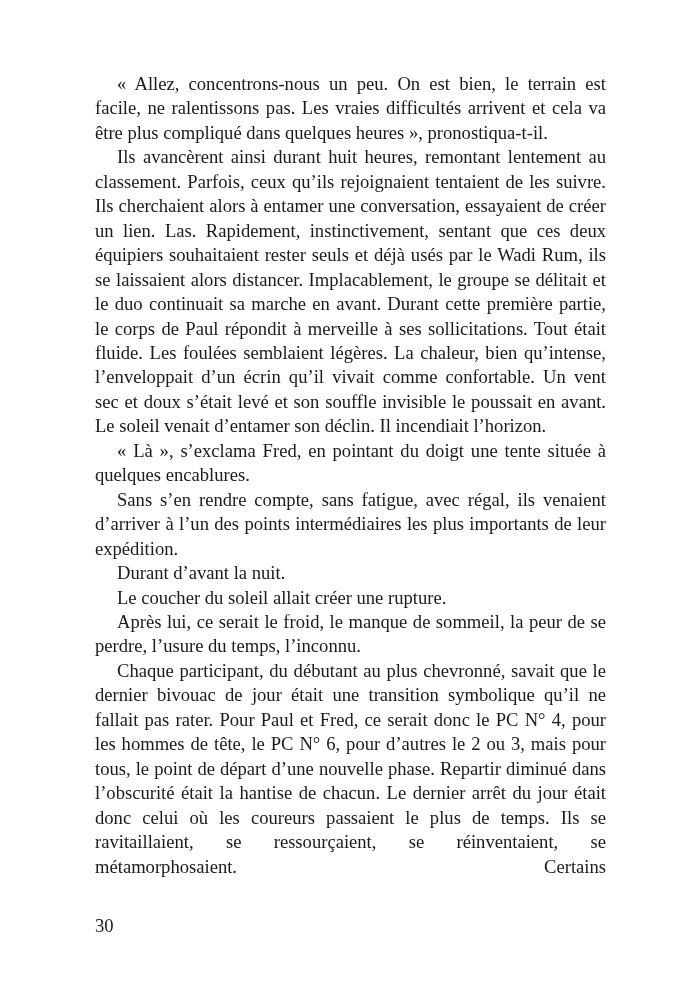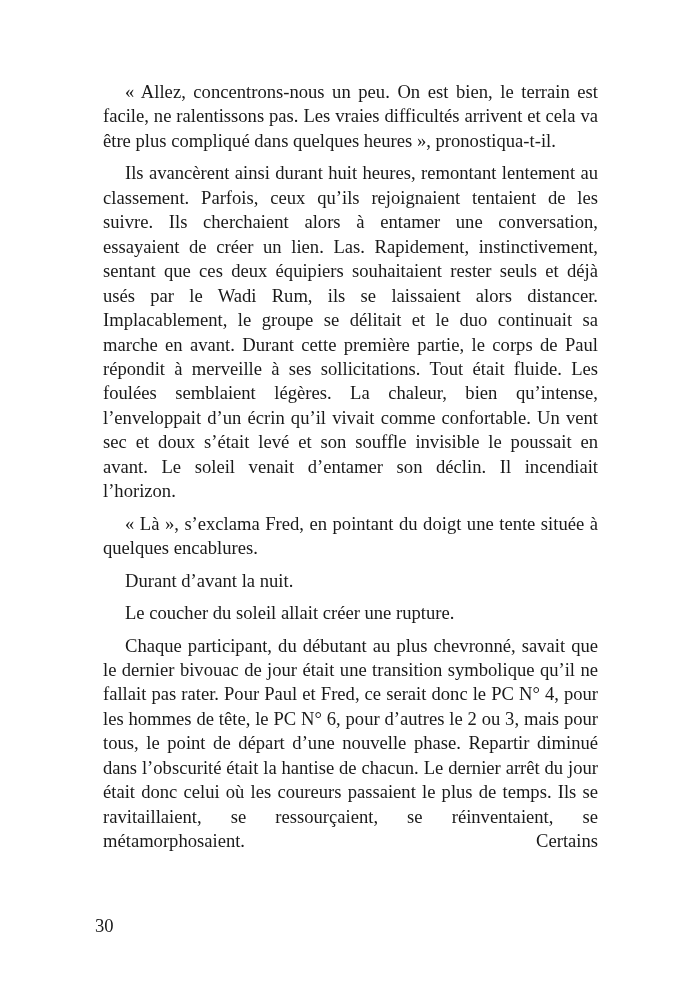--- a/index.html
+++ b/index.html
@@ -8,38 +8,40 @@
     position: absolute;
     left: 95px;
     top: 72px;
     width: 511px;
     font-family: "Liberation Serif", "DejaVu Serif", serif;
     font-size: 18.6px;
     line-height: 24.45px;
     color: #1a1a1a;
   }
   .page p {
-    margin: 8px;
+    margin: 0;
     text-indent: 22px;
     text-align: justify;
   }
   .page-number {
     position: absolute;
     left: 95px;
     top: 915px;
     font-family: Liberation Serif, serif;
     font-size: 18.6px;
     color: #1a1a1a;
   }
 </style>
 </head>
 <body>
 
 <div class="page">
   <p>« Allez, concentrons-nous un peu. On est bien, le terrain est facile, ne ralentissons pas. Les vraies difficultés arrivent et cela va être plus compliqué dans quelques heures », pronostiqua-t-il.</p>
   <p>Ils avancèrent ainsi durant huit heures, remontant lentement au classement. Parfois, ceux qu’ils rejoignaient tentaient de les suivre. Ils cherchaient alors à entamer une conversation, essayaient de créer un lien. Las. Rapidement, instinctivement, sentant que ces deux équipiers souhaitaient rester seuls et déjà usés par le Wadi Rum, ils se laissaient alors distancer. Implacablement, le groupe se délitait et le duo continuait sa marche en avant. Durant cette première partie, le corps de Paul répondit à merveille à ses sollicitations. Tout était fluide. Les foulées semblaient légères. La chaleur, bien qu’intense, l’enveloppait d’un écrin qu’il vivait comme confortable. Un vent sec et doux s’était levé et son souffle invisible le poussait en avant. Le soleil venait d’entamer son déclin. Il incendiait l’horizon.</p>
   <p>« Là », s’exclama Fred, en pointant du doigt une tente située à quelques encablures.</p>
+  <p>Sans s’en rendre compte, sans fatigue, avec régal, ils venaient d’arriver à l’un des points intermédiaires les plus importants de leur expédition.</p>
   <p>Durant d’avant la nuit.</p>
   <p>Le coucher du soleil allait créer une rupture.</p>
+  <p>Après lui, ce serait le froid, le manque de sommeil, la peur de se perdre, l’usure du temps, l’inconnu.</p>
   <p style="text-align-last: justify;">Chaque participant, du débutant au plus chevronné, savait que le dernier bivouac de jour était une transition symbolique qu’il ne fallait pas rater. Pour Paul et Fred, ce serait donc le PC N° 4, pour les hommes de tête, le PC N° 6, pour d’autres le 2 ou 3, mais pour tous, le point de départ d’une nouvelle phase. Repartir diminué dans l’obscurité était la hantise de chacun. Le dernier arrêt du jour était donc celui où les coureurs passaient le plus de temps. Ils se ravitaillaient, se ressourçaient, se réinventaient, se métamorphosaient. Certains</p>
 </div>
 
 <div class="page-number">30</div>
 
 </body></html>

